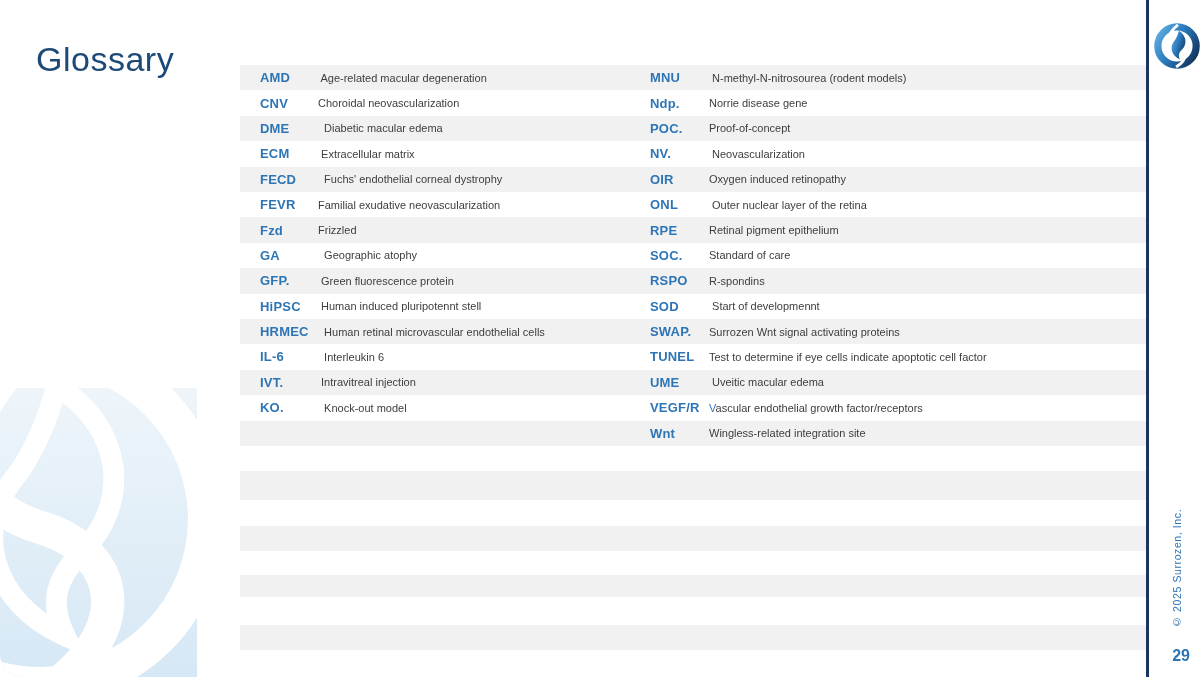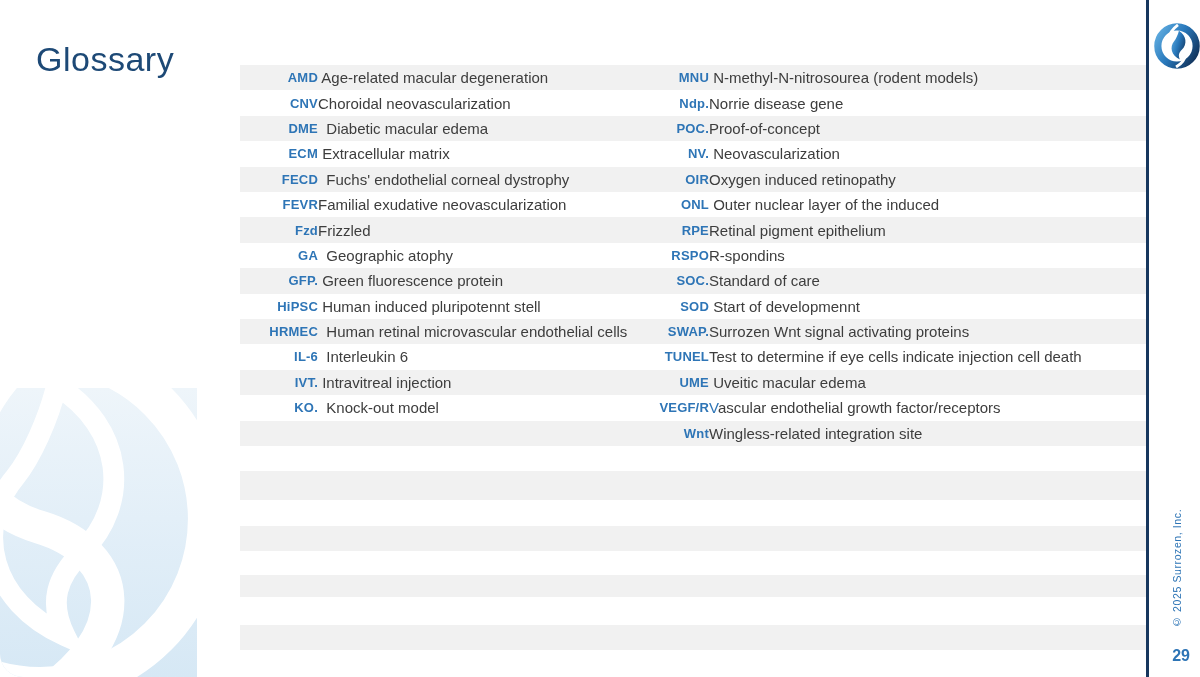--- a/index.html
+++ b/index.html
@@ -3,29 +3,29 @@
 <meta charset="utf-8">
 <style>
   html,body{margin:0;padding:0;background:#ffffff;}
   .slide{position:relative;width:1200px;height:677px;background:#ffffff;overflow:hidden;
          font-family:"Liberation Sans",sans-serif;border-radius:23px;}
   .title{position:absolute;left:36px;top:40px;font-size:34px;font-weight:500;
          color:#1d4976;letter-spacing:.5px;}
   
   .gtable{position:absolute;left:240px;top:65px;width:906px;height:407px;
           background:repeating-linear-gradient(to bottom,
-            #f1f1f1 0, #f1f1f1 25.4px, #ffffff 25.4px, #ffffff 50.8px);text-align:right;}
+            #f1f1f1 0, #f1f1f1 25.4px, #ffffff 25.4px, #ffffff 50.8px);}
   .gcol{position:absolute;top:0;}
   .gcol.left{left:0;width:402px;}
   .gcol.right{left:409px;width:497px;}
   .row{height:25.4px;display:flex;align-items:center;}
   .term{flex:none;font-size:13px;font-weight:700;color:#2e75b6;letter-spacing:.2px;}
   .gcol.left .term{margin-left:20px;width:58px;}
   .gcol.right .term{margin-left:1px;width:59px;}
-  .def{font-size:15px;color:#3d3d3d;white-space:pre;}
+  .def{font-size:11px;color:#3d3d3d;white-space:pre;}
   .def .blue{color:#2e75b6;font-weight:400;}
   
   .empty-row{position:absolute;left:240px;width:906px;background:#f1f1f1;}
   .e1{top:472px;height:28px;} .e2{top:526px;height:25px;}
   .e3{top:575px;height:22px;} .e4{top:625px;height:25px;}
   
   .vline{position:absolute;left:1146px;top:0;width:3px;height:677px;background:#17375e;}
   .logo{position:absolute;left:1154px;top:23px;width:46px;height:46px;}
   .copyright{position:absolute;right:17px;top:488px;height:140px;
              writing-mode:vertical-rl;transform:rotate(180deg);
@@ -120,45 +120,45 @@
       <div class="row">
           <span class="term">NV.</span>
           <span class="def"> Neovascularization</span>
         </div>
       <div class="row">
           <span class="term">OIR</span>
           <span class="def">Oxygen induced retinopathy</span>
         </div>
       <div class="row">
           <span class="term">ONL</span>
-          <span class="def"> Outer nuclear layer of the induced</span>
+          <span class="def"> Outer nuclear layer of the retina</span>
         </div>
       <div class="row">
           <span class="term">RPE</span>
           <span class="def">Retinal pigment epithelium</span>
         </div>
       <div class="row">
+          <span class="term">SOC.</span>
+          <span class="def">Standard of care</span>
+        </div>
+      <div class="row">
           <span class="term">RSPO</span>
           <span class="def">R-spondins</span>
         </div>
       <div class="row">
-          <span class="term">SOC.</span>
-          <span class="def">Standard of care</span>
-        </div>
-      <div class="row">
           <span class="term">SOD</span>
           <span class="def"> Start of developmennt</span>
         </div>
       <div class="row">
           <span class="term">SWAP.</span>
           <span class="def">Surrozen Wnt signal activating proteins</span>
         </div>
       <div class="row">
           <span class="term">TUNEL</span>
-          <span class="def">Test to determine if eye cells indicate injection cell death</span>
+          <span class="def">Test to determine if eye cells indicate apoptotic cell factor</span>
         </div>
       <div class="row">
           <span class="term">UME</span>
           <span class="def"> Uveitic macular edema</span>
         </div>
       <div class="row">
           <span class="term">VEGF/R</span>
           <span class="def"><span class="blue">V</span><span>ascular endothelial growth factor/receptors</span></span>
         </div>
       <div class="row">

